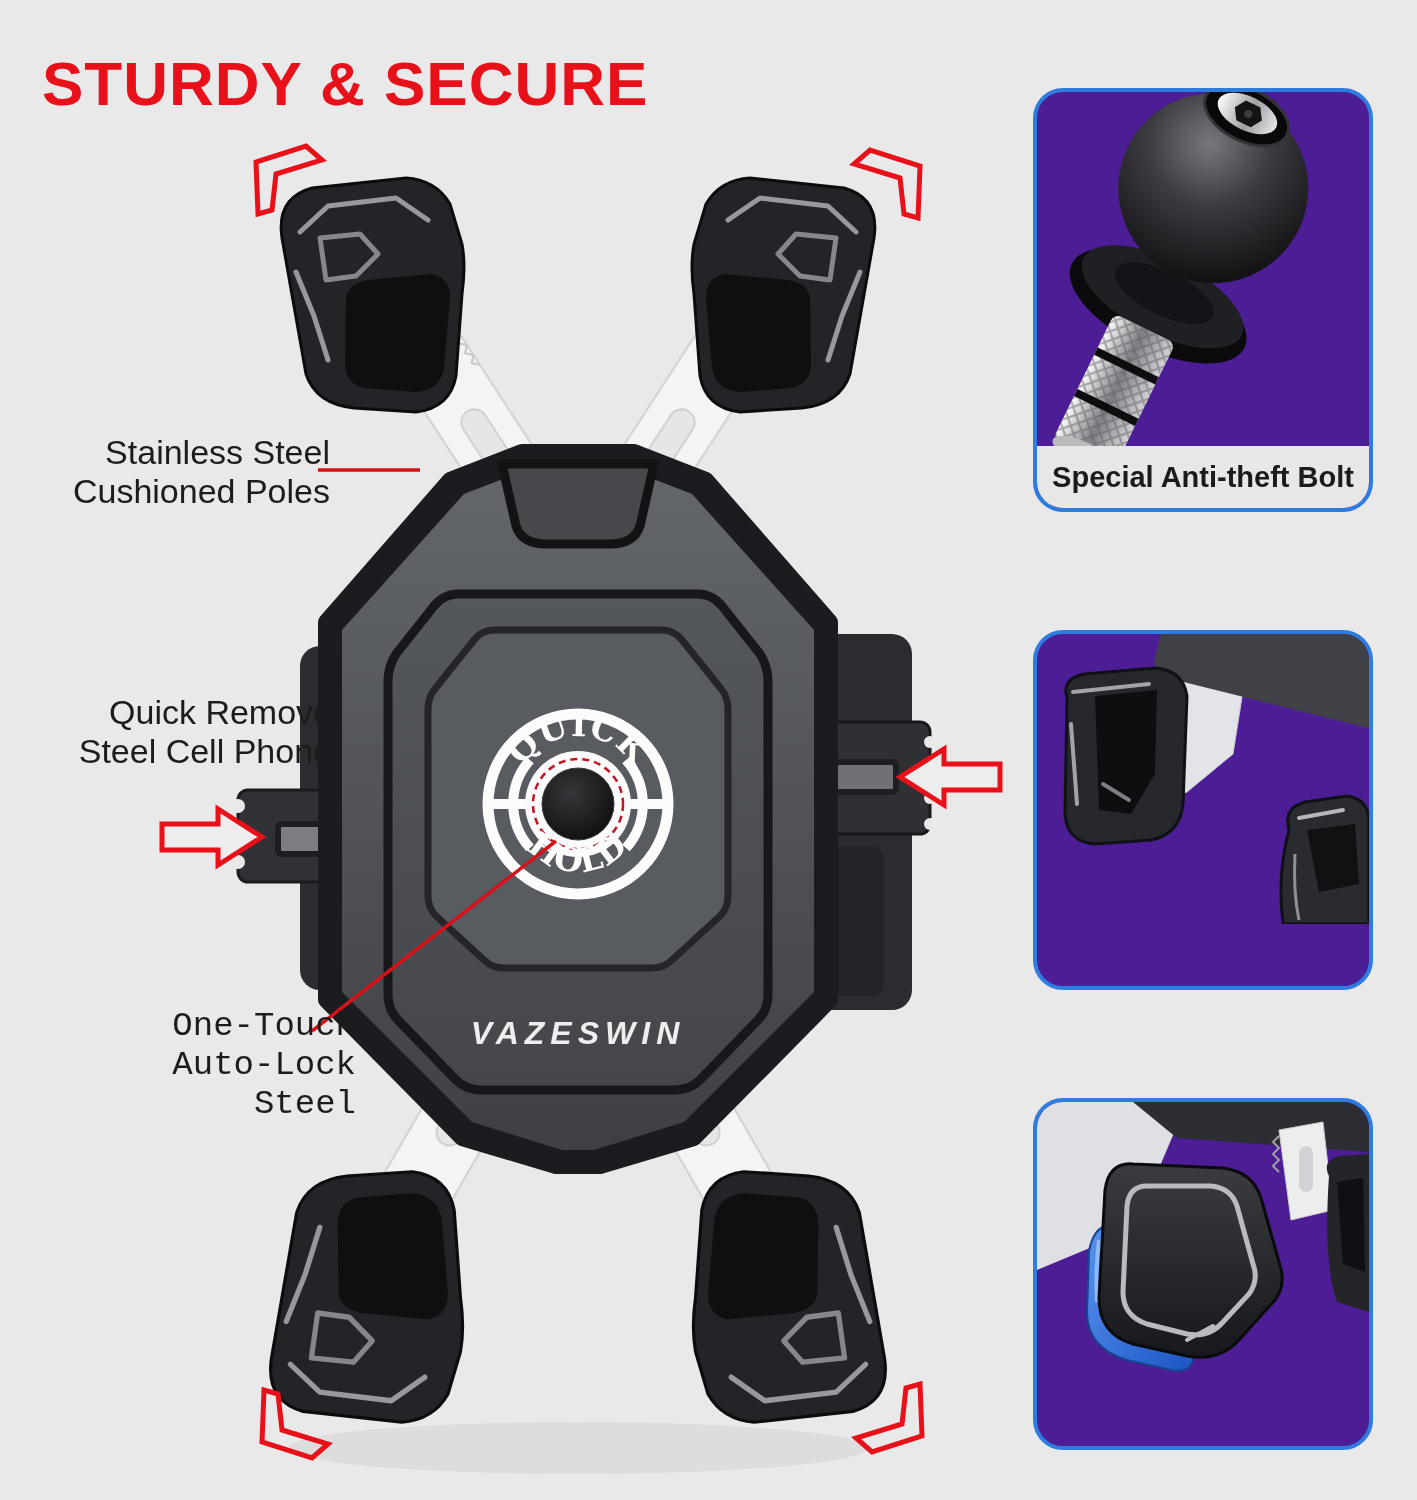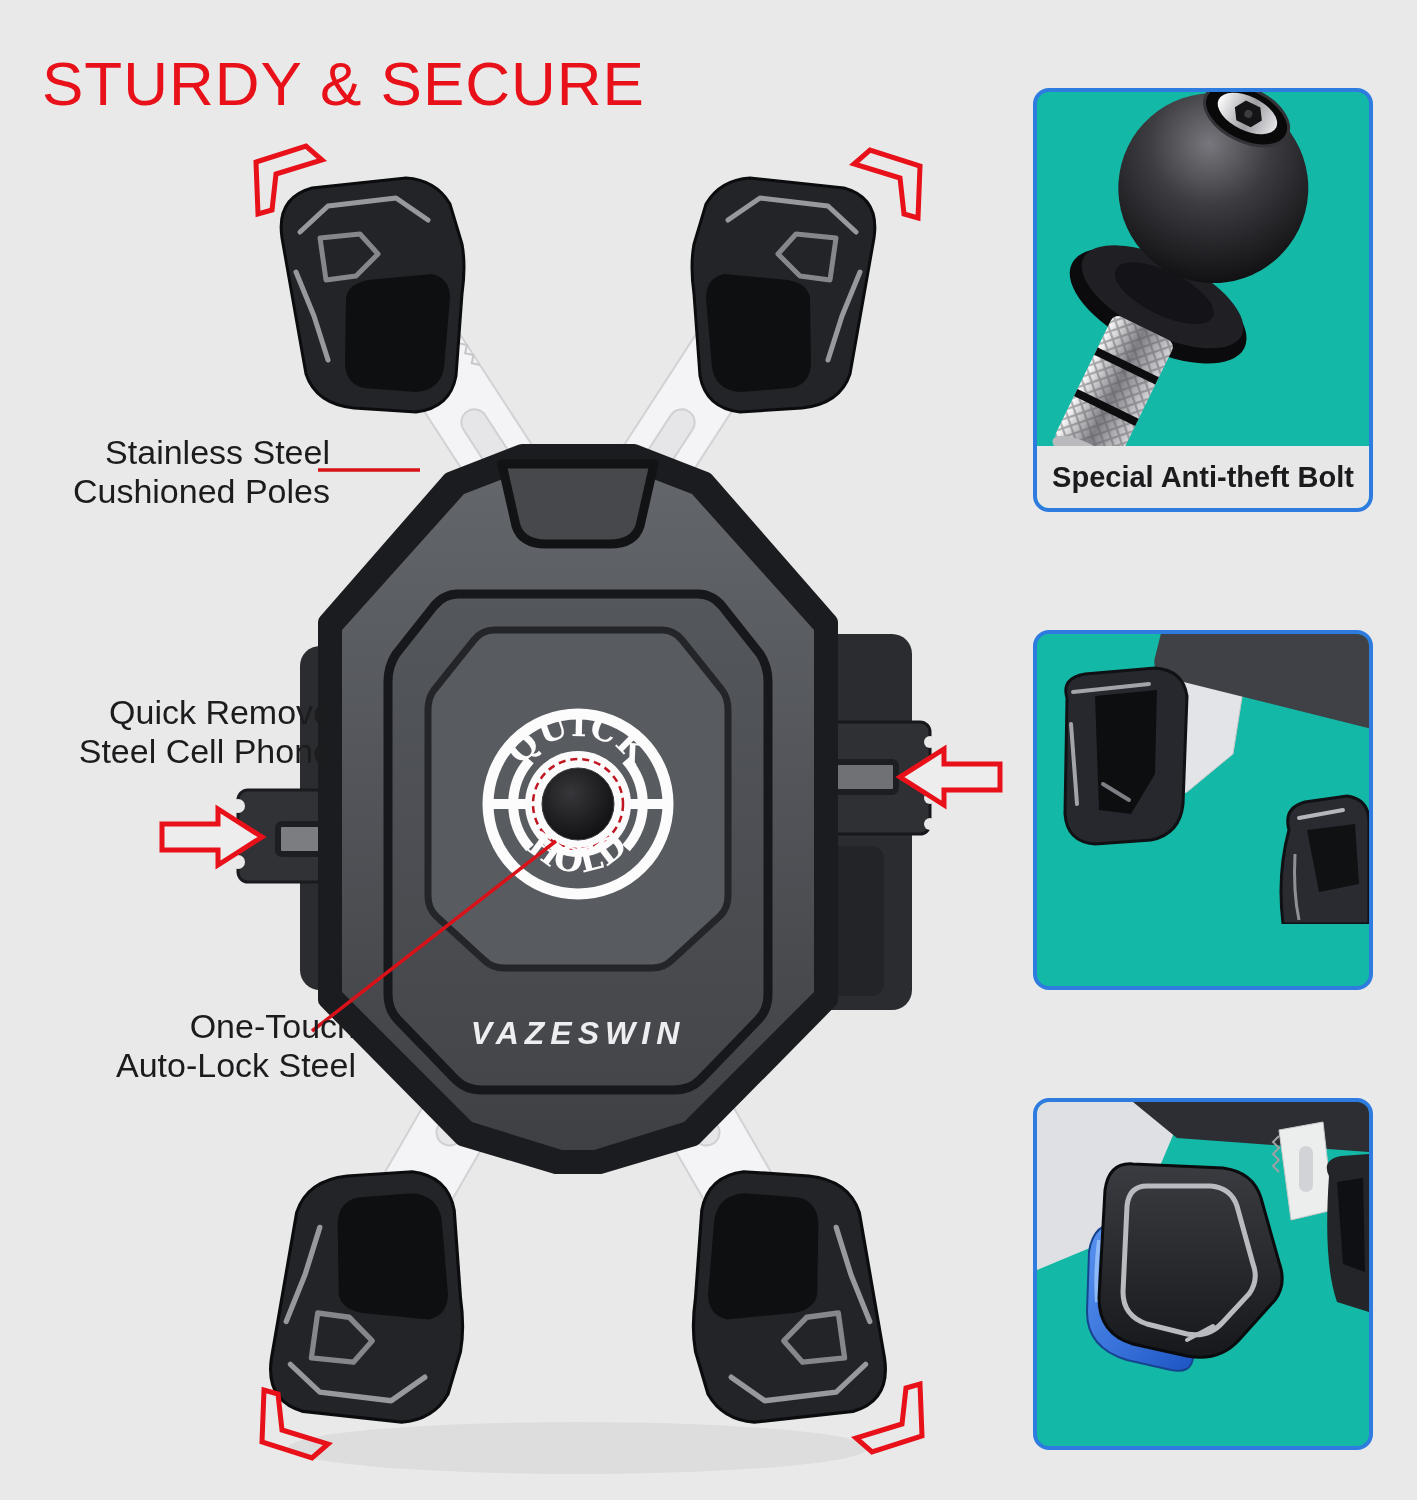--- a/index.html
+++ b/index.html
@@ -3,34 +3,34 @@
 <meta charset="utf-8">
 <style>
   html,body{margin:0;padding:0;background:#e9e9ea;}
   .canvas{
     position:relative;width:1417px;height:1500px;overflow:hidden;
     background:#e9e9ea;
     font-family:"Liberation Sans",sans-serif;
   }
   .page-title{
     position:absolute;left:42px;top:48px;margin:0;
-    font-size:62px;font-weight:400;letter-spacing:1px;color:#e8111a;
+    font-size:62px;font-weight:700;letter-spacing:1px;color:#e8111a;
     font-family:"Liberation Sans",sans-serif;white-space:nowrap;
   }
   .illust{position:absolute;left:0;top:0;width:1417px;height:1500px;}
   .label{
     position:absolute;text-align:right;color:#1c1c1e;
     font-size:34px;line-height:39px;font-weight:500;
   }
   .label-stainless{left:38px;top:433px;width:292px;}
   .label-quick-release{left:28px;top:693px;width:304px;}
-  .label-one-touch{left:58px;top:1007px;width:298px;}
+  .label-one-touch{left:58px;top:1007px;width:298px;font-family:Liberation Mono, monospace;}
   .panel{
     position:absolute;left:1033px;width:340px;box-sizing:border-box;
-    background:#14b8a6;border:4px solid #2e7ce0;border-radius:16px;
+    background:#4c1d95;border:4px solid #2e7ce0;border-radius:30px;
     overflow:hidden;
   }
   .panel-1{top:88px;height:424px;}
   .panel-2{top:630px;height:360px;}
   .panel-3{top:1098px;height:352px;}
   .panel-img{position:absolute;left:0;top:0;display:block;}
   .panel-caption{
     position:absolute;left:0;right:0;bottom:0;height:62px;
     background:#e7e7e8;display:flex;align-items:center;justify-content:center;
     font-size:29px;font-weight:600;color:#1b1b1d;white-space:nowrap;

